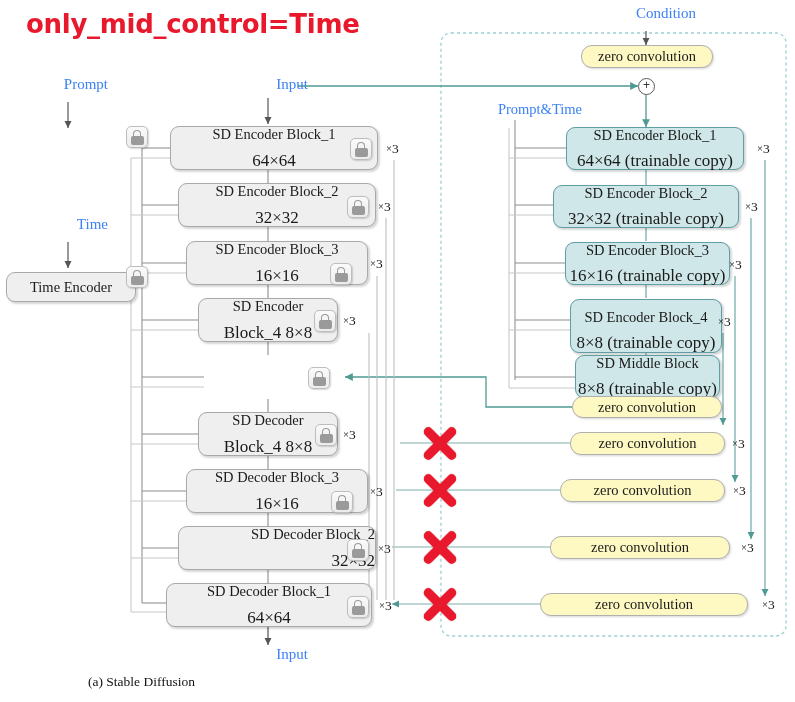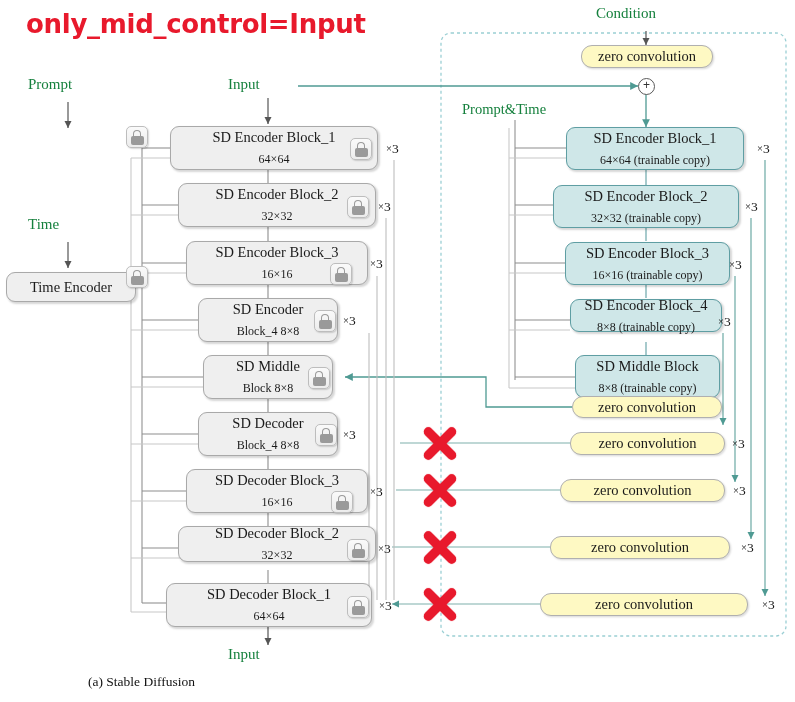--- a/index.html
+++ b/index.html
@@ -4,32 +4,32 @@
 <style>
   html,body{margin:0;padding:0;background:#ffffff;}
   body{width:795px;height:702px;position:relative;overflow:hidden;
        font-family:"Liberation Serif","DejaVu Serif",serif;color:#1a1a1a;}
   #stage{position:absolute;left:0;top:0;width:795px;height:702px;}
   svg#wires{position:absolute;left:0;top:0;width:795px;height:702px;pointer-events:none;}
 
   .title{position:absolute;left:26px;top:9px;font-family:"DejaVu Sans","Liberation Sans",sans-serif;
          font-weight:bold;font-size:26px;color:#e8192c;letter-spacing:-0.3px;white-space:nowrap;}
 
-  .plainlbl{position:absolute;font-size:15px;color:#15803d;white-space:nowrap;text-align:left;}
+  .plainlbl{position:absolute;font-size:15px;color:#3b82f6;white-space:nowrap;text-align:right;}
   .caption{position:absolute;font-size:13.5px;color:#111;white-space:nowrap;}
 
   .node{position:absolute;box-sizing:border-box;border-radius:9px;
         display:flex;flex-direction:column;align-items:center;justify-content:center;
         line-height:1.12;text-align:center;white-space:nowrap;}
   .sd{background:#efefef;border:1px solid #a9a9a9;box-shadow:1.5px 1.5px 2px rgba(0,0,0,.16);}
   .cn{background:#cfe7e8;border:1px solid #5f9ea3;box-shadow:1.5px 1.5px 2px rgba(0,0,0,.16);}
   .zc{background:#fef9c3;border:1px solid #b0b0b0;border-radius:11px;
       box-shadow:1.2px 1.2px 2px rgba(0,0,0,.14);}
   .node .l1{font-size:14.5px;}
-  .node .l2{font-size:12px;margin-top:8px;}
+  .node .l2{font-size:17px;margin-top:8px;}
   .node .one{font-size:14.5px;}
 
   .lock{position:absolute;width:20px;height:20px;border-radius:5px;
         background:linear-gradient(#fafafa,#ececec);border:1px solid #bdbdbd;
         box-shadow:1px 1px 1.5px rgba(0,0,0,.16);}
   .lock::before{content:"";position:absolute;left:6px;top:2.5px;width:8px;height:7px;
         border:1.9px solid #9a9a9a;border-bottom:none;border-radius:5px 5px 0 0;box-sizing:border-box;}
   .lock::after{content:"";position:absolute;left:3.5px;top:8.5px;width:13px;height:9px;
         background:#9a9a9a;border-radius:2px;}
 
@@ -161,21 +161,21 @@
 
     <g stroke="#bdbdbd" stroke-width="1.1" fill="none">
       <line x1="394" y1="160" x2="394" y2="600"></line>
       <line x1="386" y1="218" x2="386" y2="600"></line>
       <line x1="377" y1="276" x2="377" y2="600"></line>
       <line x1="369" y1="333" x2="369" y2="600"></line>
     </g>
 
   </svg>
 
-  <div class="title">only_mid_control=Input</div>
+  <div class="title">only_mid_control=Time</div>
 
   <div class="plainlbl" style="left:28px;top:76px;width:80px;">Prompt</div>
   <div class="plainlbl" style="left:228px;top:76px;width:80px;">Input</div>
   <div class="plainlbl" style="left:28px;top:216px;width:80px;">Time</div>
   <div class="plainlbl" style="left:228px;top:646px;width:80px;">Input</div>
   <div class="plainlbl" style="left:596px;top:5px;width:100px;">Condition</div>
   <div class="plainlbl" style="left:462px;top:101px;width:120px;font-size:14.5px;">Prompt&amp;Time</div>
 
   <div class="plus" style="left:638px;top:78px;">+</div>
 
@@ -207,41 +207,37 @@
   <div class="lock" style="left:330px;top:263px;"></div>
   <div class="mult" style="left:370px;top:256px;"><span class="x">×</span>3</div>
 
   <div class="node sd" style="left:198px;top:298px;width:140px;height:44px;">
     <span class="l1">SD Encoder</span>
     <span class="l2">Block_4 8×8</span>
   </div>
   <div class="lock" style="left:314px;top:310px;"></div>
   <div class="mult" style="left:343px;top:313px;"><span class="x">×</span>3</div>
 
-  <div class="node sd" style="left:203px;top:355px;width:130px;height:44px;">
-    <span class="l1">SD Middle</span>
-    <span class="l2">Block 8×8</span>
-  </div>
   <div class="lock" style="left:308px;top:367px;"></div>
 
   <div class="node sd" style="left:198px;top:412px;width:140px;height:44px;">
     <span class="l1">SD Decoder</span>
     <span class="l2">Block_4 8×8</span>
   </div>
   <div class="lock" style="left:315px;top:424px;"></div>
   <div class="mult" style="left:343px;top:427px;"><span class="x">×</span>3</div>
 
   <div class="node sd" style="left:186px;top:469px;width:182px;height:44px;">
     <span class="l1">SD Decoder Block_3</span>
     <span class="l2">16×16</span>
   </div>
   <div class="lock" style="left:331px;top:491px;"></div>
   <div class="mult" style="left:370px;top:484px;"><span class="x">×</span>3</div>
 
-  <div class="node sd" style="left:178px;top:526px;width:198px;height:36px;">
+  <div class="node sd" style="left:178px;top:526px;width:198px;height:44px;align-items:flex-end;">
     <span class="l1">SD Decoder Block_2</span>
     <span class="l2">32×32</span>
   </div>
   <div class="lock" style="left:347px;top:539px;"></div>
   <div class="mult" style="left:378px;top:541px;"><span class="x">×</span>3</div>
 
   <div class="node sd" style="left:166px;top:583px;width:206px;height:44px;">
     <span class="l1">SD Decoder Block_1</span>
     <span class="l2">64×64</span>
   </div>
@@ -263,21 +259,21 @@
     <span class="l2">32×32 (trainable copy)</span>
   </div>
   <div class="mult" style="left:745px;top:199px;"><span class="x">×</span>3</div>
 
   <div class="node cn" style="left:565px;top:242px;width:165px;height:43px;">
     <span class="l1">SD Encoder Block_3</span>
     <span class="l2">16×16 (trainable copy)</span>
   </div>
   <div class="mult" style="left:729px;top:257px;"><span class="x">×</span>3</div>
 
-  <div class="node cn" style="left:570px;top:299px;width:152px;height:33px;">
+  <div class="node cn" style="left:570px;top:299px;width:152px;height:54px;justify-content:flex-end;">
     <span class="l1">SD Encoder Block_4</span>
     <span class="l2">8×8 (trainable copy)</span>
   </div>
   <div class="mult" style="left:718px;top:314px;"><span class="x">×</span>3</div>
 
   <div class="node cn" style="left:575px;top:355px;width:145px;height:43px;">
     <span class="l1">SD Middle Block</span>
     <span class="l2">8×8 (trainable copy)</span>
   </div>
 

